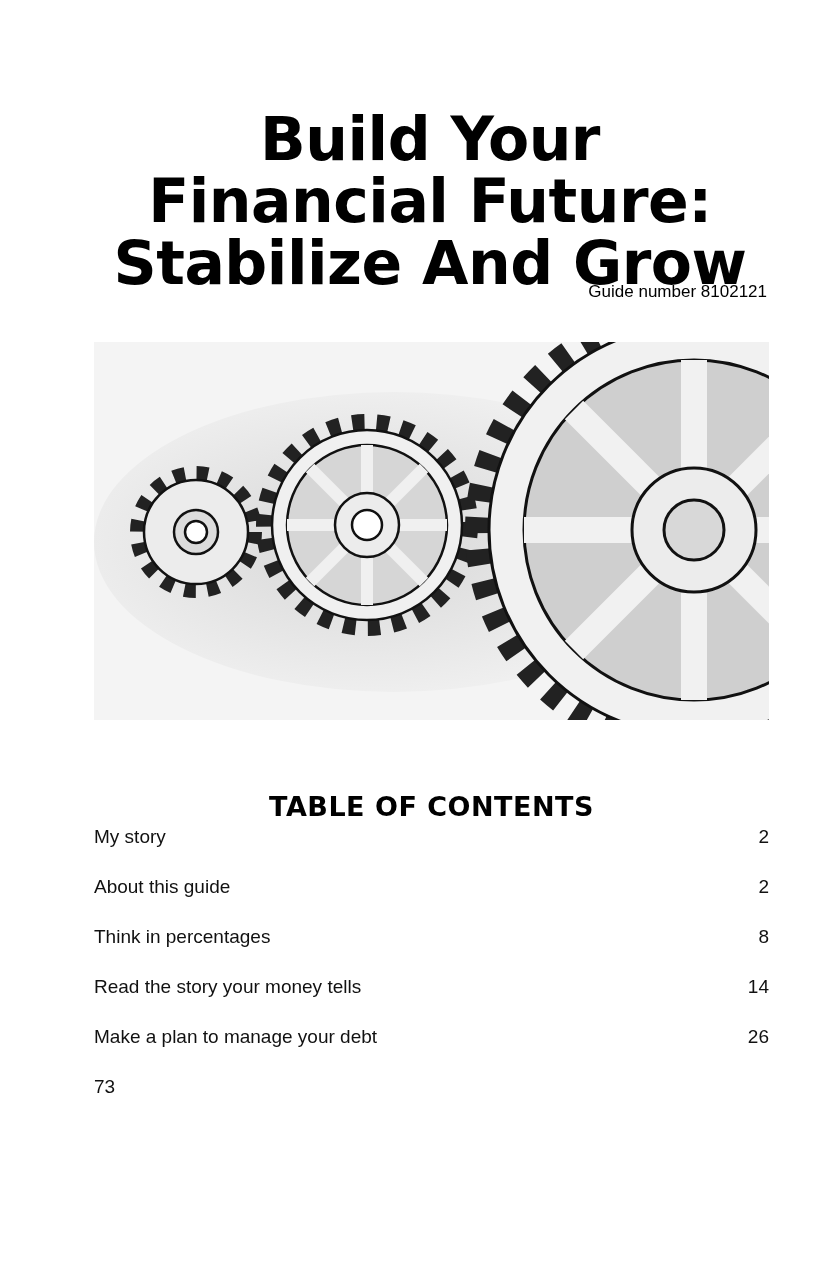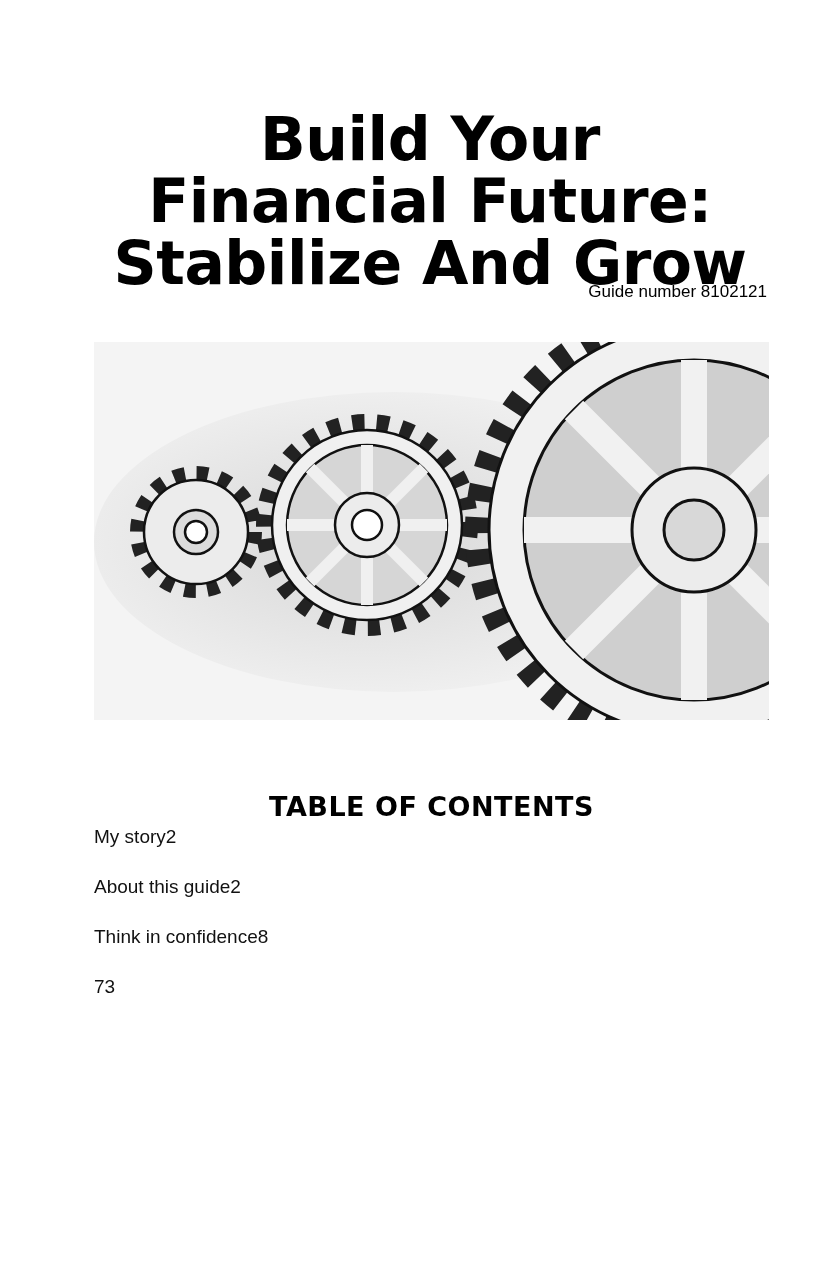--- a/index.html
+++ b/index.html
@@ -20,21 +20,21 @@
       background: #f3f3f3; overflow: hidden;
     }
     .hero svg { display: block; }
     .toc-heading {
       position: absolute; left: 0; top: 769px; width: 863px; text-align: center;
       font-family: "DejaVu Sans", sans-serif; font-weight: bold; font-size: 27px;
       letter-spacing: 0.5px;
     }
     .toc { position: absolute; left: 94px; top: 826px; width: 675px; }
     .toc-row {
-      display: flex; justify-content: flex-start; align-items: baseline;
+      display: flex; justify-content: space-between; align-items: baseline;
       height: 50px;
       font-family: "Liberation Sans", sans-serif; font-size: 19px; color: #111;
     }
   </style>
 </head>
 <body>
 
 <h1 class="title">
   <span class="line">Build Your</span>
   <span class="line">Financial Future:</span>
@@ -96,19 +96,27 @@
 <div class="toc">
   <div class="toc-row">
     <span>My story</span>
     <span>2</span>
   </div>
   <div class="toc-row">
     <span>About this guide</span>
     <span>2</span>
   </div>
   <div class="toc-row">
-    <span>Think in confidence</span>
+    <span>Think in percentages</span>
     <span>8</span>
+  </div>
+  <div class="toc-row">
+    <span>Read the story your money tells</span>
+    <span>14</span>
+  </div>
+  <div class="toc-row">
+    <span>Make a plan to manage your debt</span>
+    <span>26</span>
   </div>
   <div class="toc-row">
     <span>73</span>
   </div>
 </div>
 
 </body></html>

